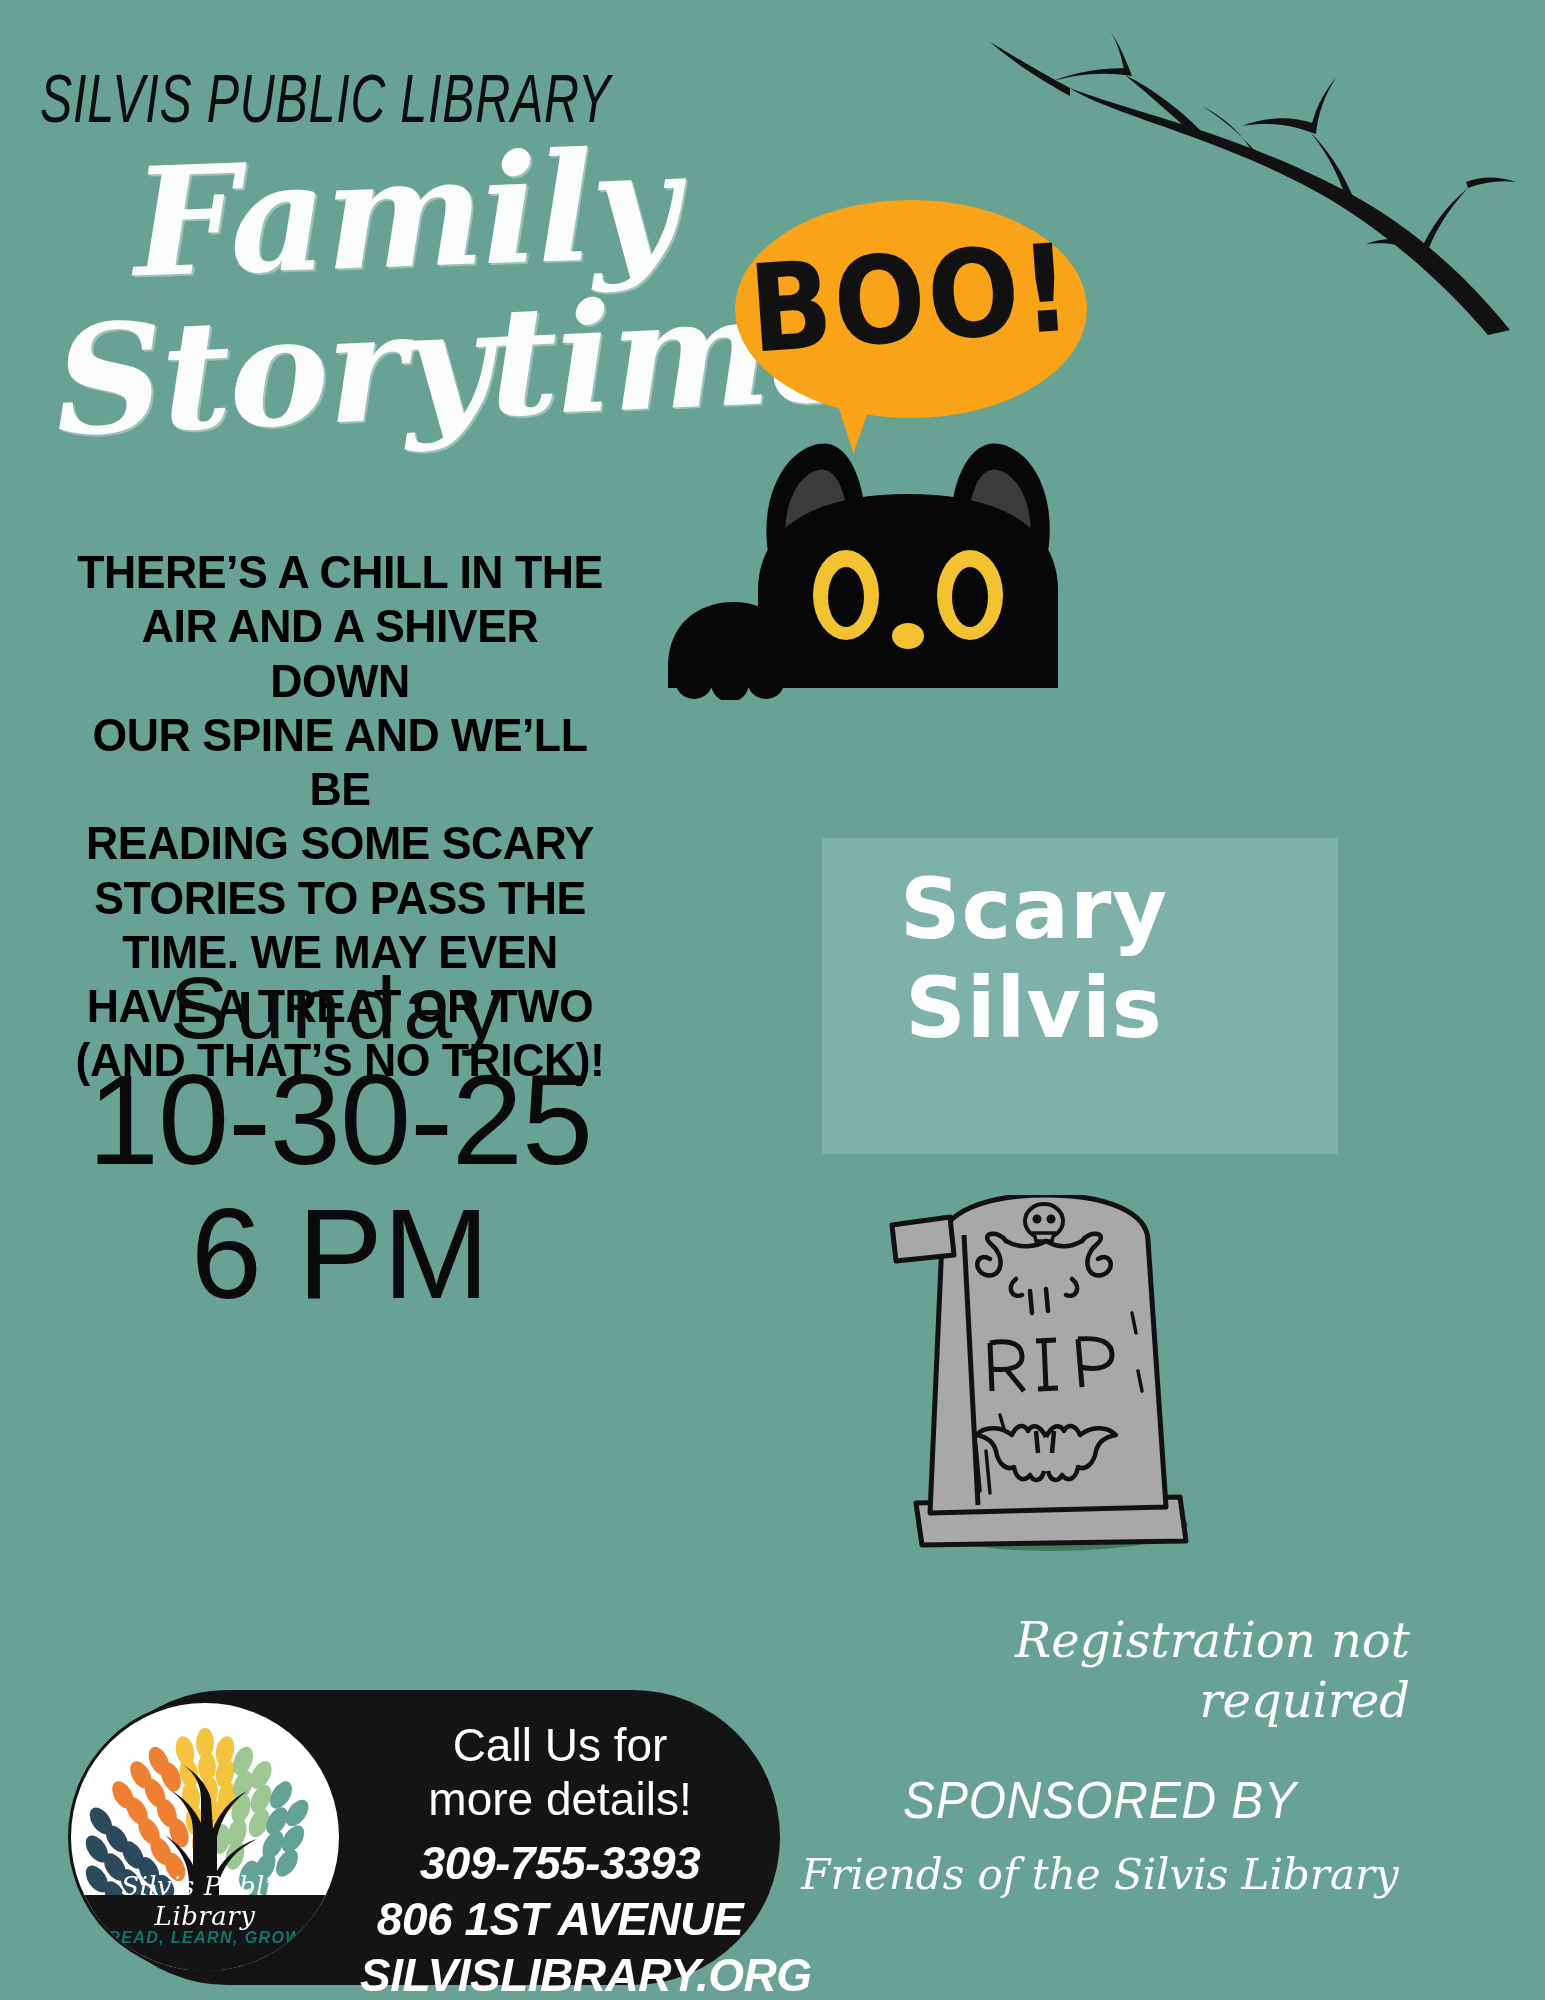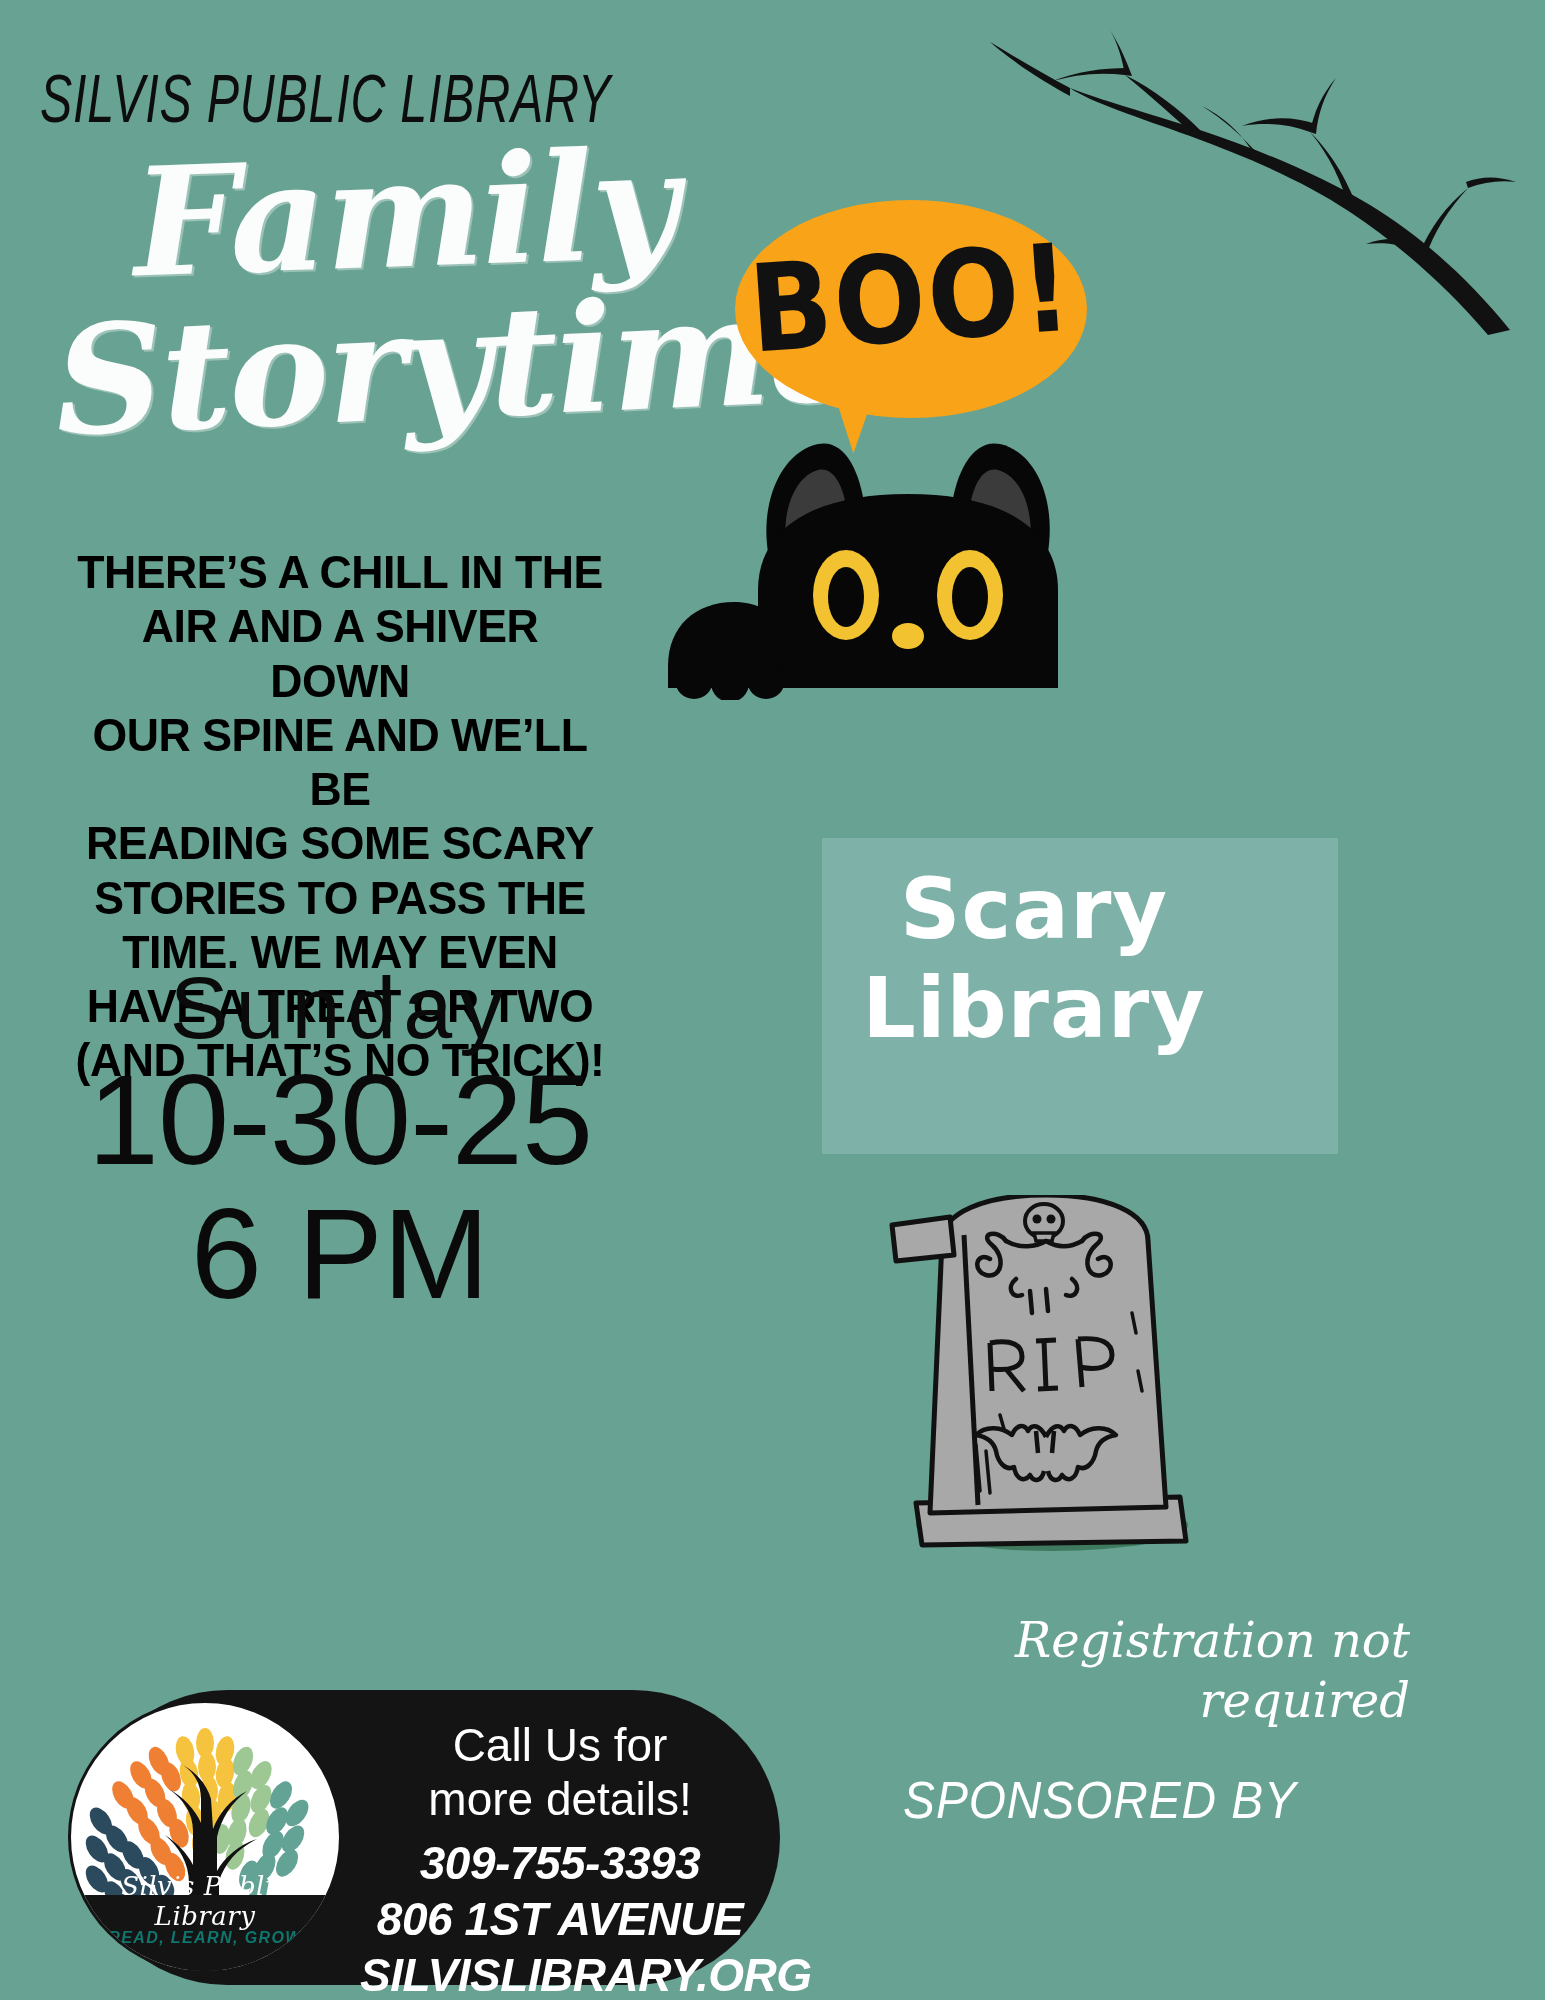--- a/index.html
+++ b/index.html
@@ -218,21 +218,21 @@
 
     <path d="M 18 226 C 18 186 46 162 84 162 C 116 162 140 182 142 216 L 142 248 L 18 248 Z" fill="#070707"></path>
     <circle cx="44" cy="240" r="19" fill="#070707"></circle>
     <circle cx="80" cy="243" r="19" fill="#070707"></circle>
     <circle cx="116" cy="240" r="19" fill="#070707"></circle>
   </svg>
 
   <div class="sign"></div>
   <div class="sign-text">
     <span>Scary</span>
-    <span>Library</span>
+    <span>Silvis</span>
   </div>
 
   <div class="date-block">
     <div class="date-day">Sunday</div>
     <div class="date-num">10-30-25</div>
     <div class="date-time">6 PM</div>
   </div>
 
   <svg class="tomb" viewBox="0 0 340 360">
     <ellipse cx="172" cy="330" rx="136" ry="26" fill="#3f7a5e"></ellipse>
@@ -270,20 +270,21 @@
     <g fill="none" stroke="#111" stroke-width="3.5" stroke-linecap="round">
       <path d="M 252 118 L 256 138 M 258 176 L 262 196 M 120 220 L 124 234"></path>
       <path d="M 96 250 L 100 296 M 106 256 L 110 298"></path>
     </g>
   </svg>
 
   <div class="reg">
     <span>Registration not required</span>
   </div>
   <div class="sponsor-by">SPONSORED BY</div>
+  <div class="sponsor-name">Friends of the Silvis Library</div>
 
   <div class="pill"></div>
 
   <div class="call-line">
     <span>Call Us for</span>
     <span>more details!</span>
   </div>
   <div class="contact">
     <span>309-755-3393</span>
     <span>806 1ST AVENUE</span>

